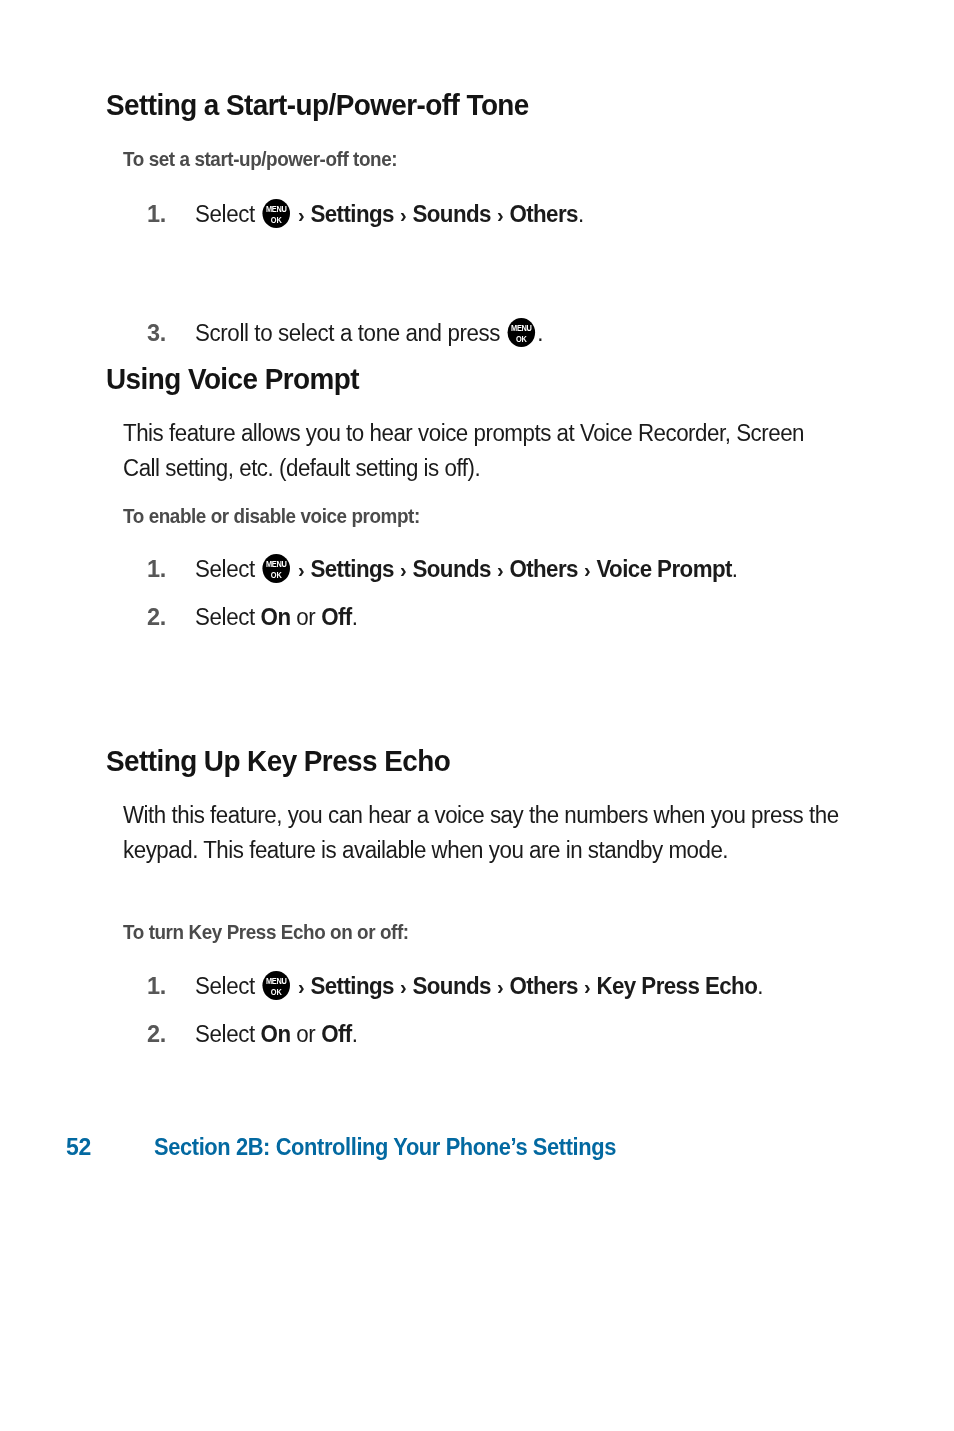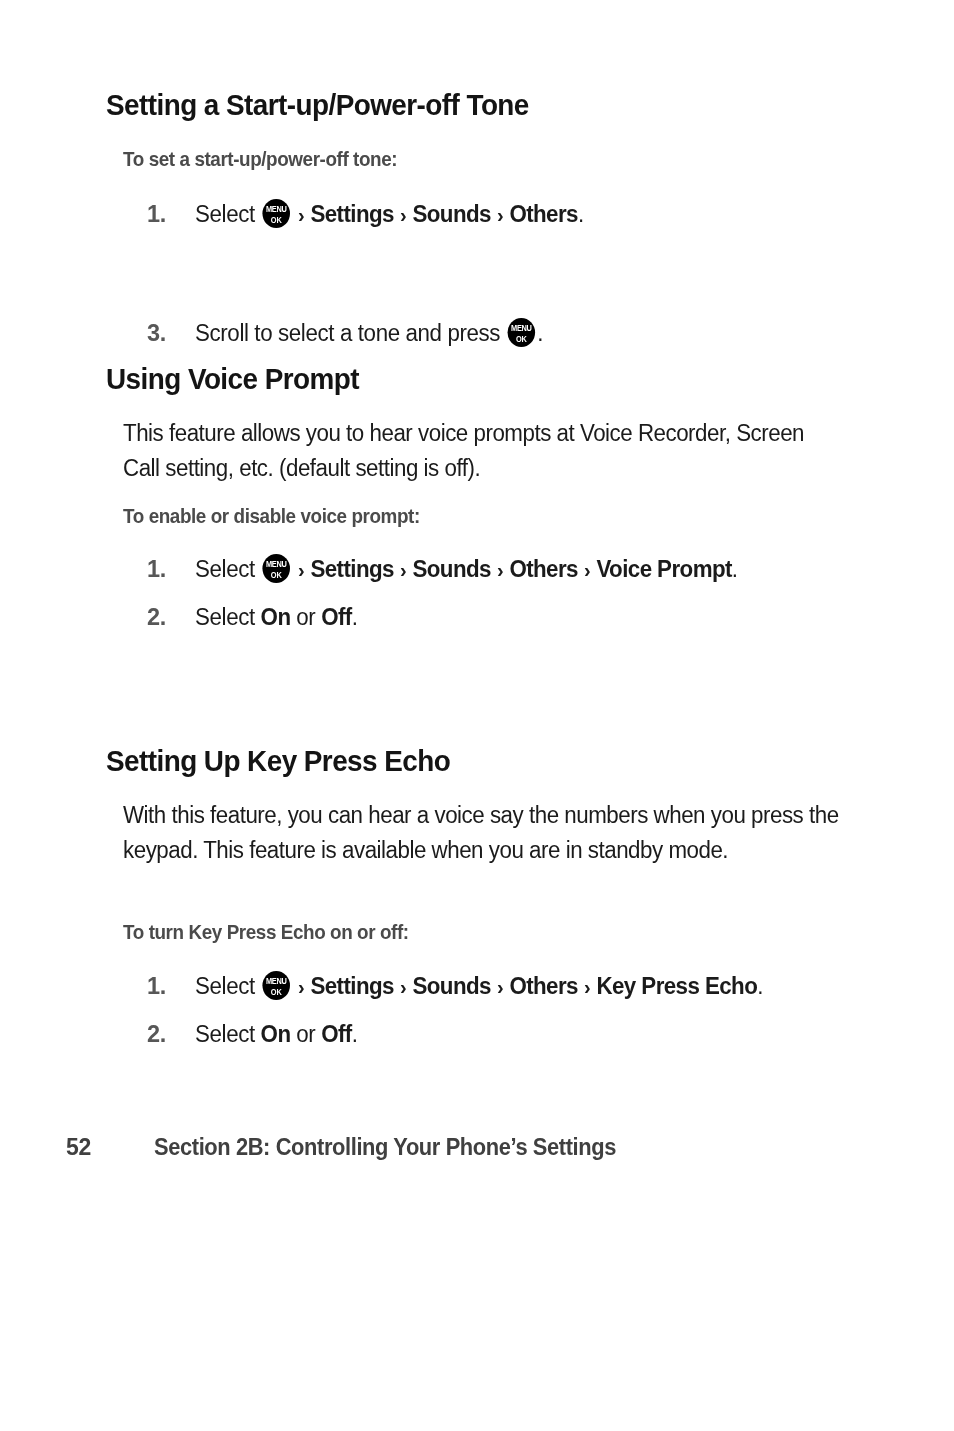--- a/index.html
+++ b/index.html
@@ -142,21 +142,21 @@
   }
   .tip-body b {
     font-weight: 700;
   }
 
   
   .footer {
     position: absolute;
     left: 66px;
     bottom: 46px;
-    color: #404040;
+    color: #0369a1;
     font-size: 23px;
     font-weight: 700;
     letter-spacing: -0.4px;
     white-space: nowrap;
     margin-top: 21px;
   }
   .footer .pg {
     display: inline-block;
     width: 88px;
   }

